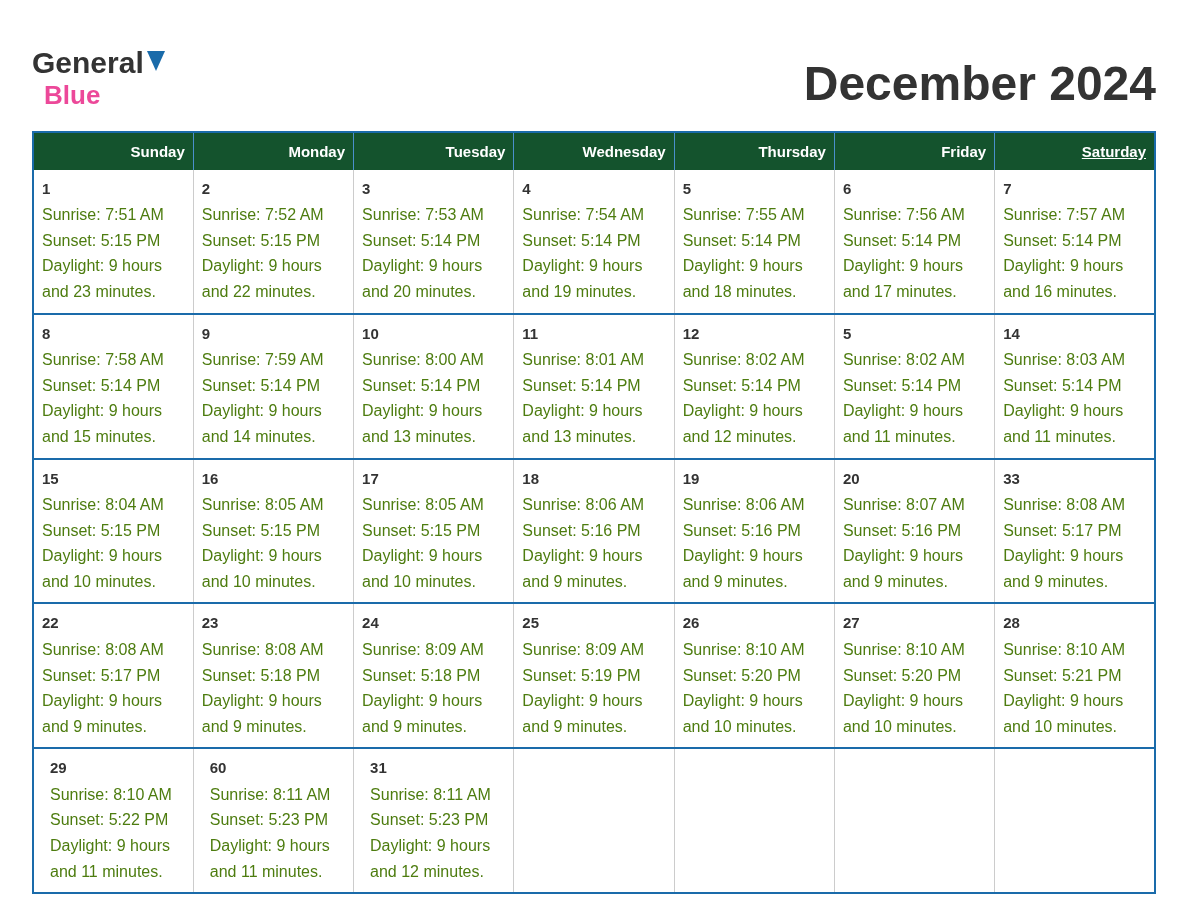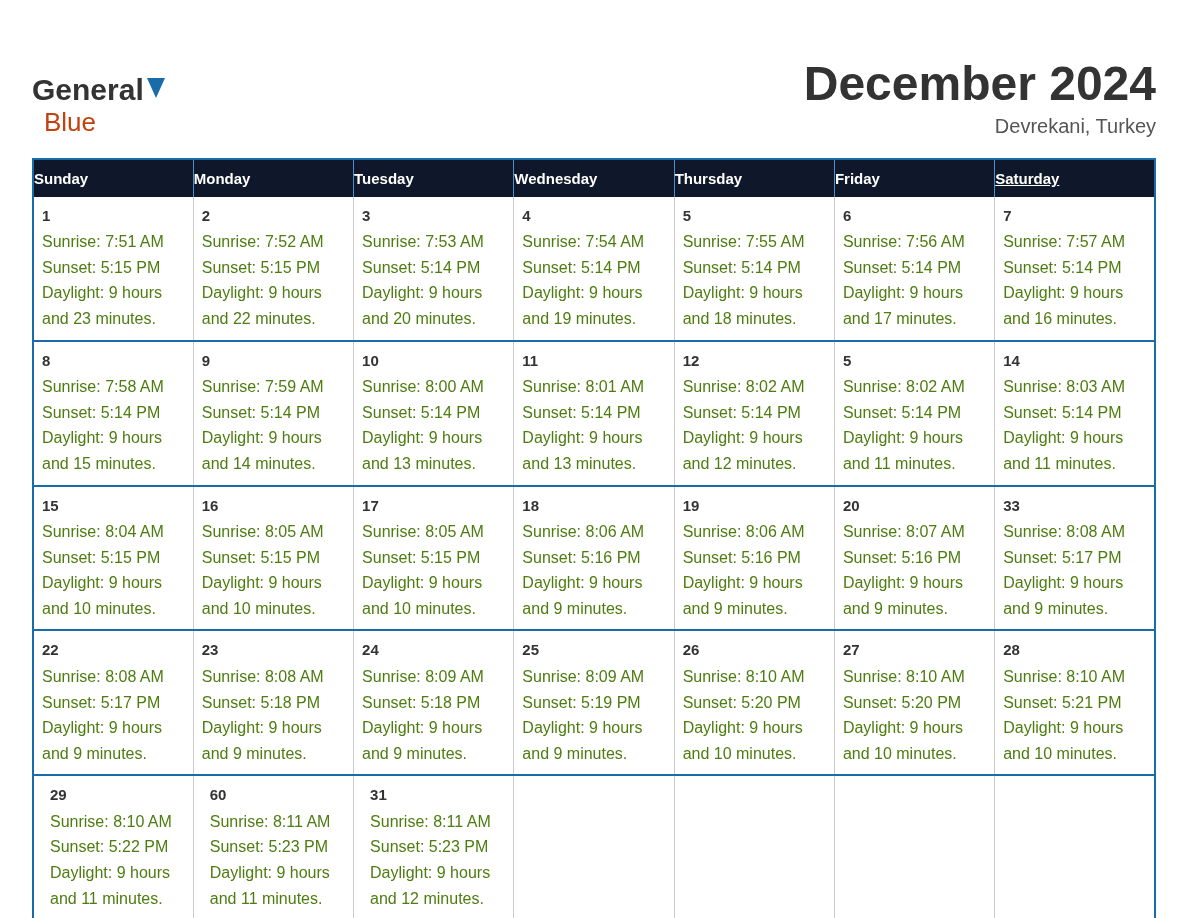--- a/index.html
+++ b/index.html
@@ -36,26 +36,26 @@
       font-size: 20px;
       color: #555;
       margin-top: 4px;
     }
     .calendar {
       width: 100%;
       border-collapse: collapse;
       border: 2px solid #1a6baa;
     }
     .calendar thead tr th {
-      background-color: #0f172a;
+      background-color: #14532d;
       color: #fff;
       font-size: 15px;
       font-weight: bold;
-      padding: 10px 0;
-      text-align: left;
+      padding: 10px 8px;
+      text-align: right;
       border-right: 1px solid #4a90cc;
     }
     .calendar thead tr th:last-child {
       border-right: none;
       text-decoration: underline;
     }
     .calendar tbody tr td {
       vertical-align: top;
       padding: 8px 8px;
       border-right: 1px solid #ccc;
@@ -99,22 +99,22 @@
       display: inline-block;
       margin-left: 3px;
       position: relative;
       top: -2px;
     }
     .logo-triangle svg {
       display: block;
     }
     .logo-text-blue {
       font-size: 26px;
-      font-weight: normal;
-      color: #c2410c;
+      font-weight: bold;
+      color: #ec4899;
       margin-left: 6px;
     }
   </style>
 </head>
 <body>
 
 <div class="header">
   <div class="logo">
     <div class="logo-row">
       <span class="logo-text-general">General</span>
@@ -123,21 +123,20 @@
           <polygon points="0,0 18,0 9,20" fill="#1a6baa"></polygon>
         </svg>
       </span>
     </div>
     <div style="display:flex; align-items:center; margin-left:6px;">
       <span class="logo-text-blue">Blue</span>
     </div>
   </div>
   <div class="title-block">
     <div class="month-title">December 2024</div>
-    <div class="location">Devrekani, Turkey</div>
   </div>
 </div>
 
 <table class="calendar">
   <thead>
     <tr>
       <th>Sunday</th>
       <th>Monday</th>
       <th>Tuesday</th>
       <th>Wednesday</th>

